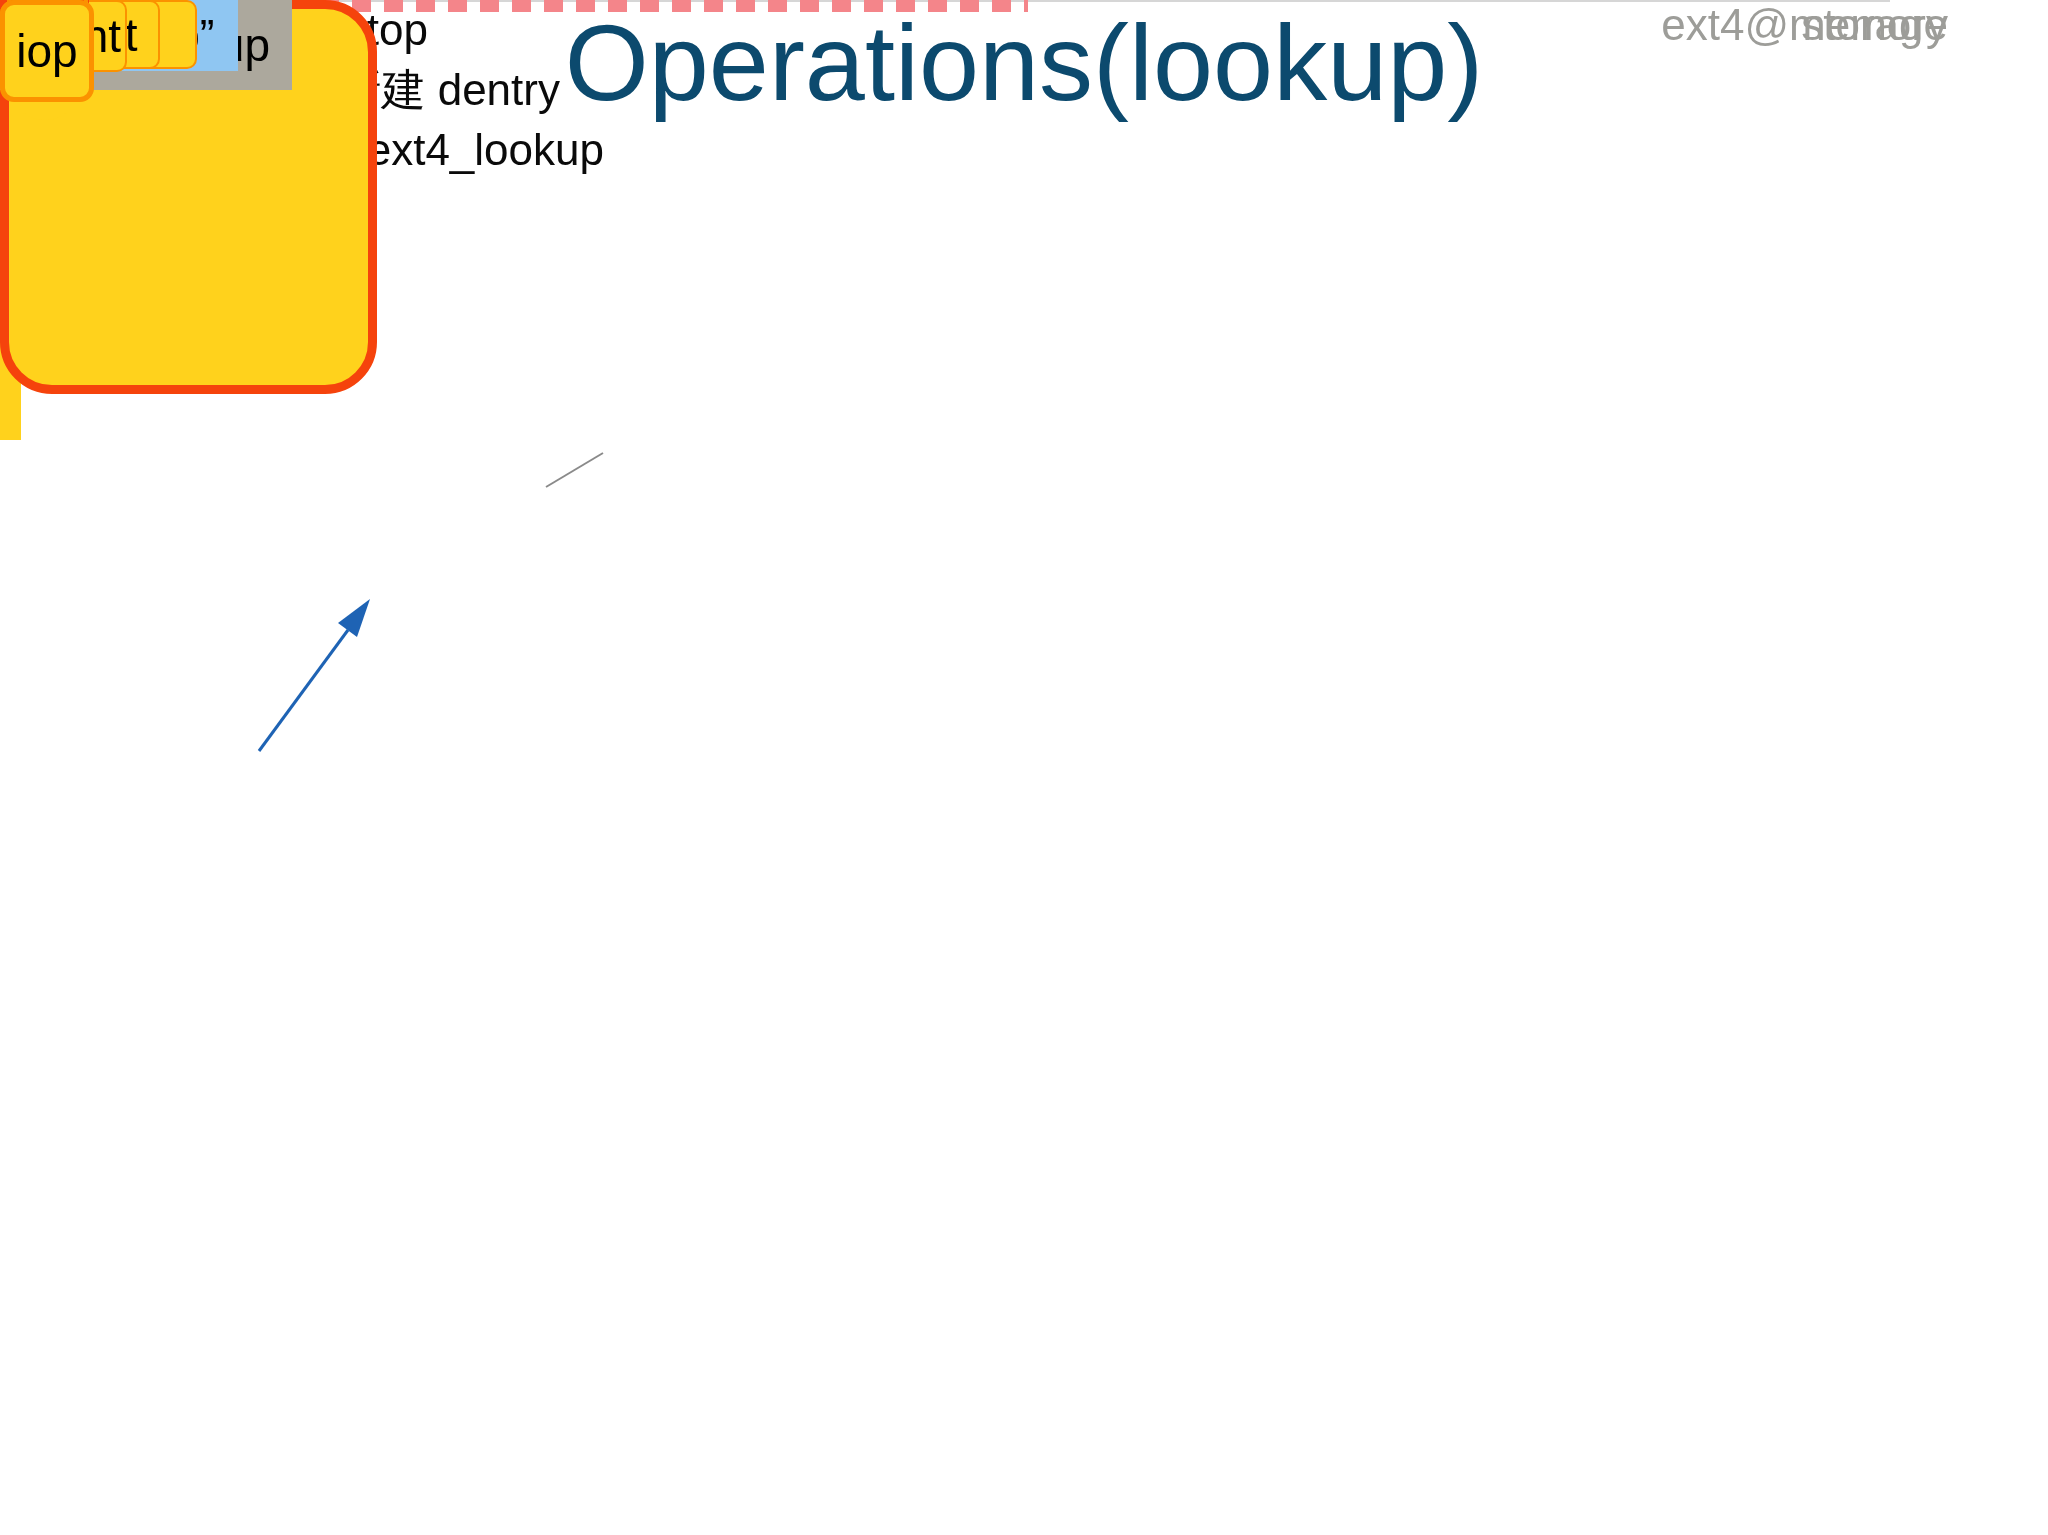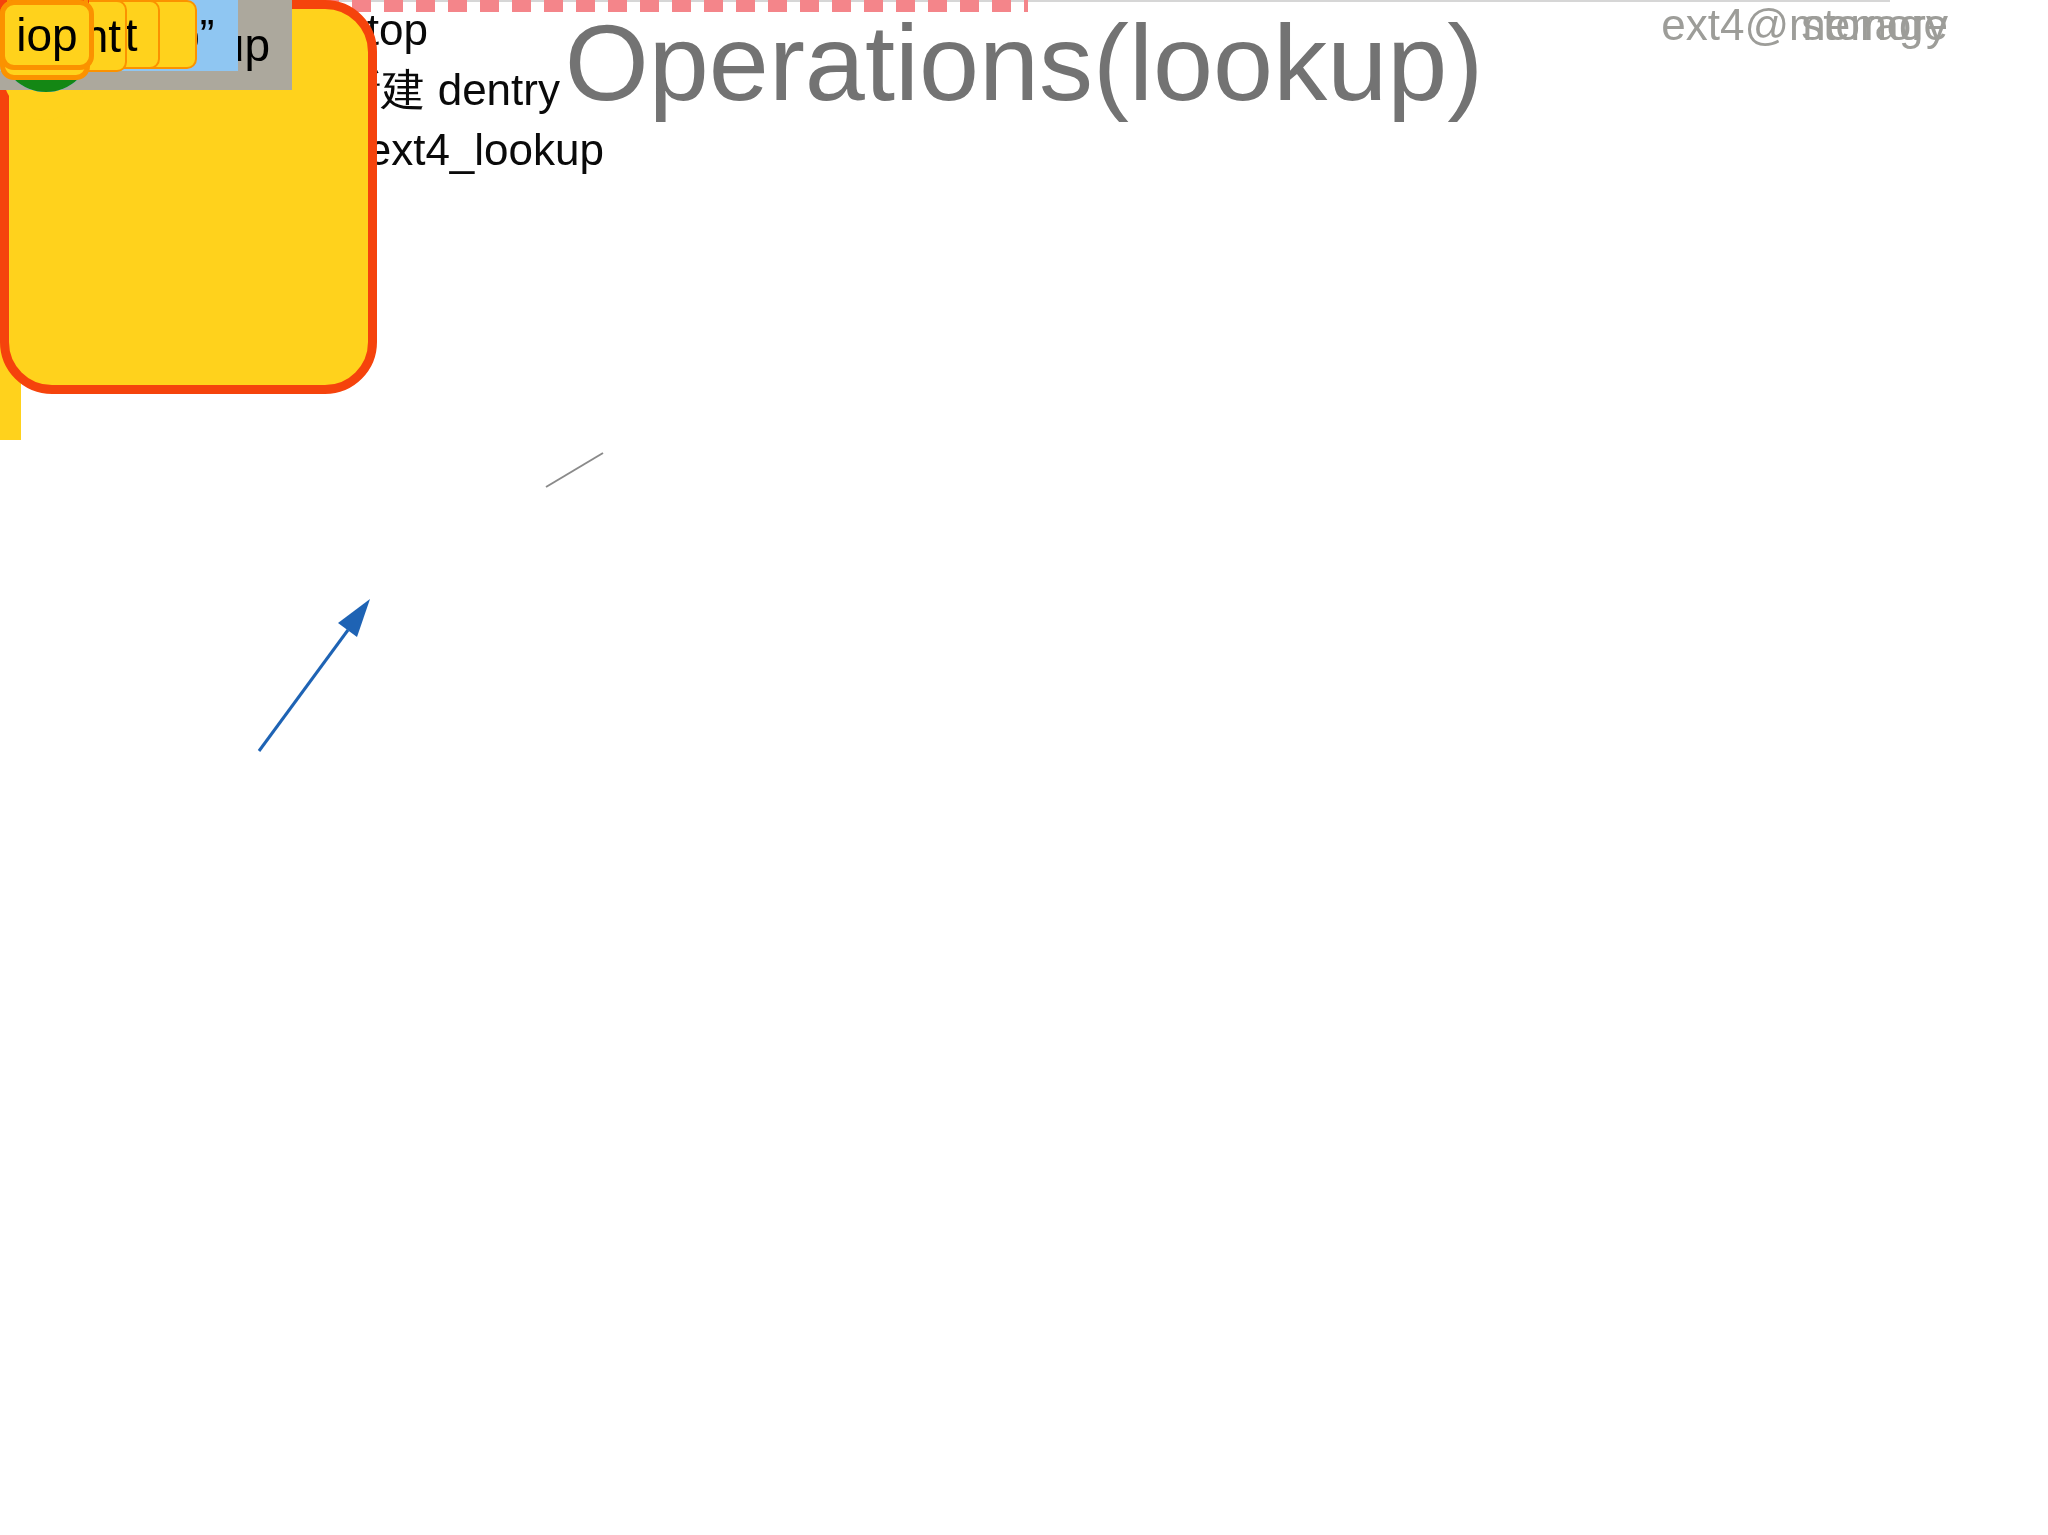--- a/index.html
+++ b/index.html
@@ -12,21 +12,21 @@
     color:#000;
   }
   .abs { position:absolute; }
   .center { display:flex; align-items:center; justify-content:center; }
 
   
   .title {
     left:0; top:124; width:2048px;
     text-align:center;
     font-size:108px;
-    color:#737373;
+    color:#0c4a6e;
     white-space:nowrap;
   }
 
   
   .notes {
     left:1147; top:272;
     font-size:44px;
     line-height:60px;
     color:#0a0a0a;
     white-space:nowrap;
@@ -42,21 +42,21 @@
     font-size:48px; z-index:2;
   }
   .opbadge {
     background:#FFD21C;
     border:5px solid #FB9200;
     border-radius:14px;
     font-size:46px;
     box-sizing:border-box;
   }
   .fop { left:374; top:412; width:90px; height:80px; z-index:3; }
-  .iop { left:452; top:448; width:94px; height:70px; z-index:4; }
+  .iop { left:452; top:448; width:94px; height:102px; z-index:4; }
   .ext4box {
     left:601; top:410; width:292px; height:90px;
     background:#ACA89D;
     font-size:46px; z-index:2;
   }
   .dnode {
     width:92px; height:92px; border-radius:50%;
     background:#7CB9E9; font-size:48px; z-index:2;
   }
   .d-pi { left:335; top:503; }

